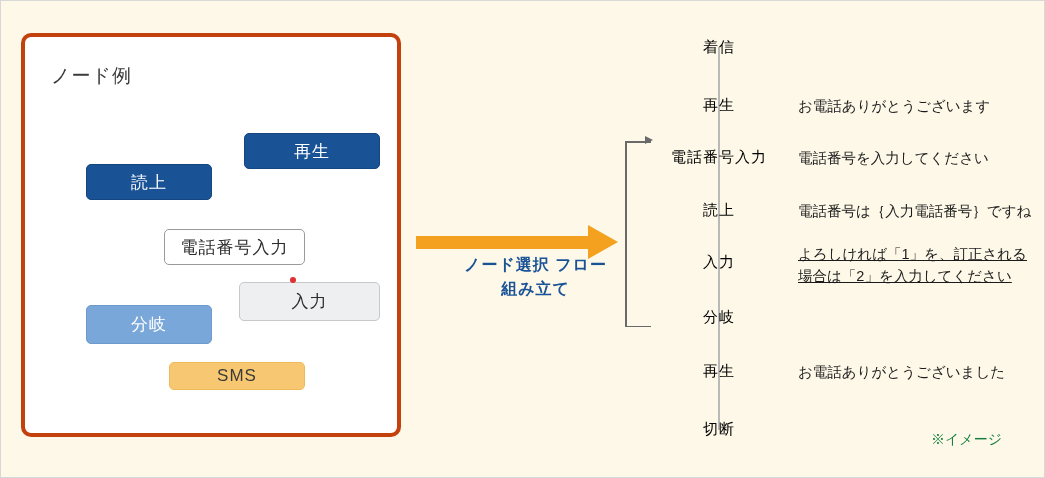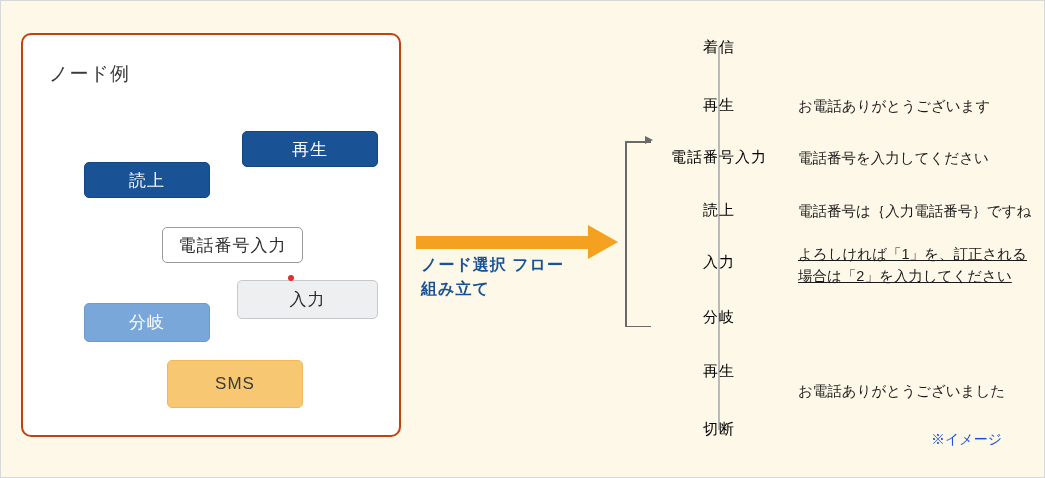--- a/index.html
+++ b/index.html
@@ -21,21 +21,21 @@
   }
 
   
   #left-panel {
     position: absolute;
     left: 20px;
     top: 32px;
     width: 380px;
     height: 404px;
     background: #ffffff;
-    border: 2px solid #c2410c;
+    border: 4px solid #c2410c;
     border-radius: 10px;
     box-sizing: border-box;
     padding-left: 20px;
   }
   #panel-title {
     position: absolute;
     left: 26px;
     top: 26px;
     font-size: 19px;
     color: #3a3a3a;
@@ -108,23 +108,24 @@
     left: 172px;
     top: 0;
     width: 0;
     height: 0;
     border-top: 17px solid transparent;
     border-bottom: 17px solid transparent;
     border-left: 30px solid #f4a11f;
   }
   #arrow-caption {
     position: absolute;
-    left: 420px;
+    left: 457px;
     top: 252px;
     width: 155px;
+    text-align: center;
     color: #1a5296;
     font-size: 16px;
     font-weight: bold;
     line-height: 1.5;
     letter-spacing: 1px;
   }
 
   
   .flow-node {
     position: absolute;
@@ -197,38 +198,38 @@
     border-top: 4.5px solid transparent;
     border-bottom: 4.5px solid transparent;
     border-left: 8px solid #6a6a6a;
   }
 
   #note {
     position: absolute;
     right: 42px;
     bottom: 28px;
     font-size: 14px;
-    color: #1d4ed8;
+    color: #15803d;
   }
 </style>
 </head>
 <body>
 
 <div id="canvas">
 
   <div id="left-panel">
     <div id="panel-title">ノード例</div>
 
     <div class="node blue" style="left:219px;top:96px;width:136px;height:36px;">再生</div>
     <div class="node blue" style="left:61px;top:127px;width:126px;height:36px;">読上</div>
     <div class="node white" style="left:139px;top:192px;width:141px;height:36px;">電話番号入力</div>
     <div class="node grey" style="left:214px;top:245px;width:141px;height:39px;">入力</div>
     <div id="red-dot" style="left:265px;top:240px;"></div>
     <div class="node lightblue" style="left:61px;top:268px;width:126px;height:39px;">分岐</div>
-    <div class="node orange" style="left:144px;top:325px;width:136px;height:48px;">SMS</div>
+    <div class="node orange" style="left:144px;top:325px;width:136px;height:28px;">SMS</div>
   </div>
 
   <div id="arrow-wrap">
     <div id="arrow-shaft"></div>
     <div id="arrow-head"></div>
   </div>
   <div id="arrow-caption">ノード選択
 フロー組み立て</div>
 
   <div id="flow-line"></div>
@@ -247,16 +248,16 @@
   <div class="flow-node grey" style="top:243px;">入力</div>
   <div class="flow-node lightblue" style="top:298px;">分岐</div>
   <div class="flow-node blue" style="top:352px;">再生</div>
   <div class="flow-node orange" style="top:410px;">切断</div>
 
   <div class="flow-caption" style="top:146px;">電話番号を入力してください</div>
   <div class="flow-caption" style="top:94px;">お電話ありがとうございます</div>
   <div class="flow-caption" style="top:199px;">電話番号は｛入力電話番号｝ですね</div>
   <div class="flow-caption" style="top:242px;text-decoration:underline;">よろしければ「1」を、訂正される
 場合は「2」を入力してください</div>
-  <div class="flow-caption" style="top:360px;margin-top:19px;">お電話ありがとうございました</div>
+  <div class="flow-caption" style="top:360px;">お電話ありがとうございました</div>
 
   <div id="note">※イメージ</div>
 </div>
 
 </body></html>

